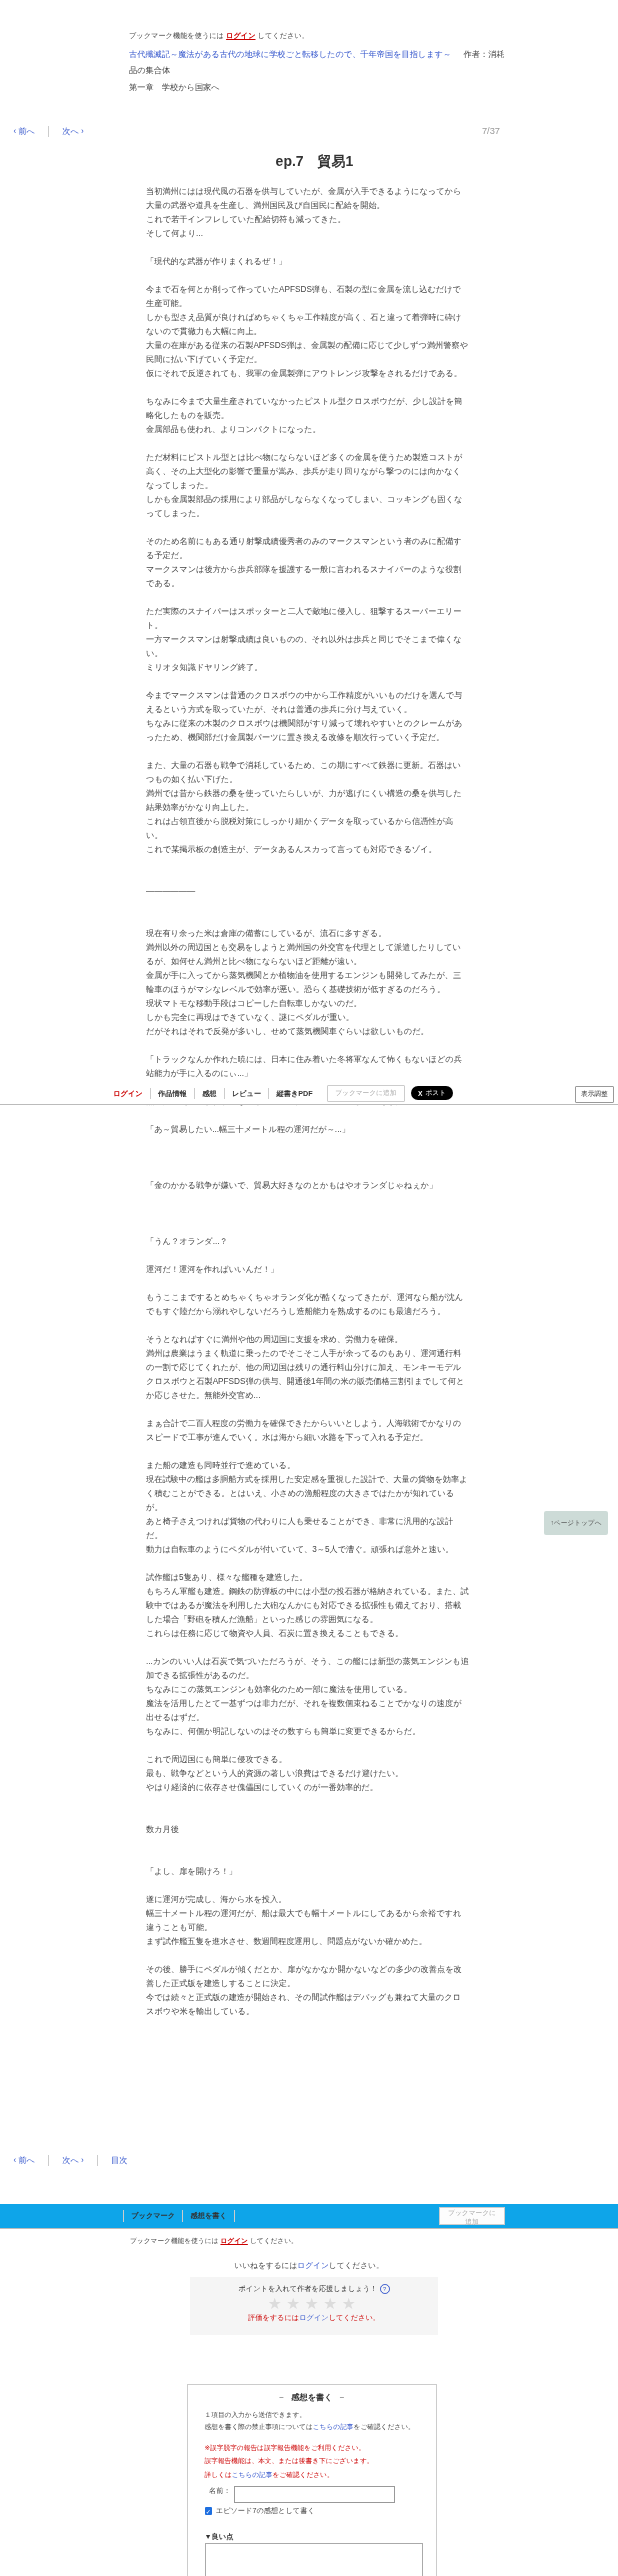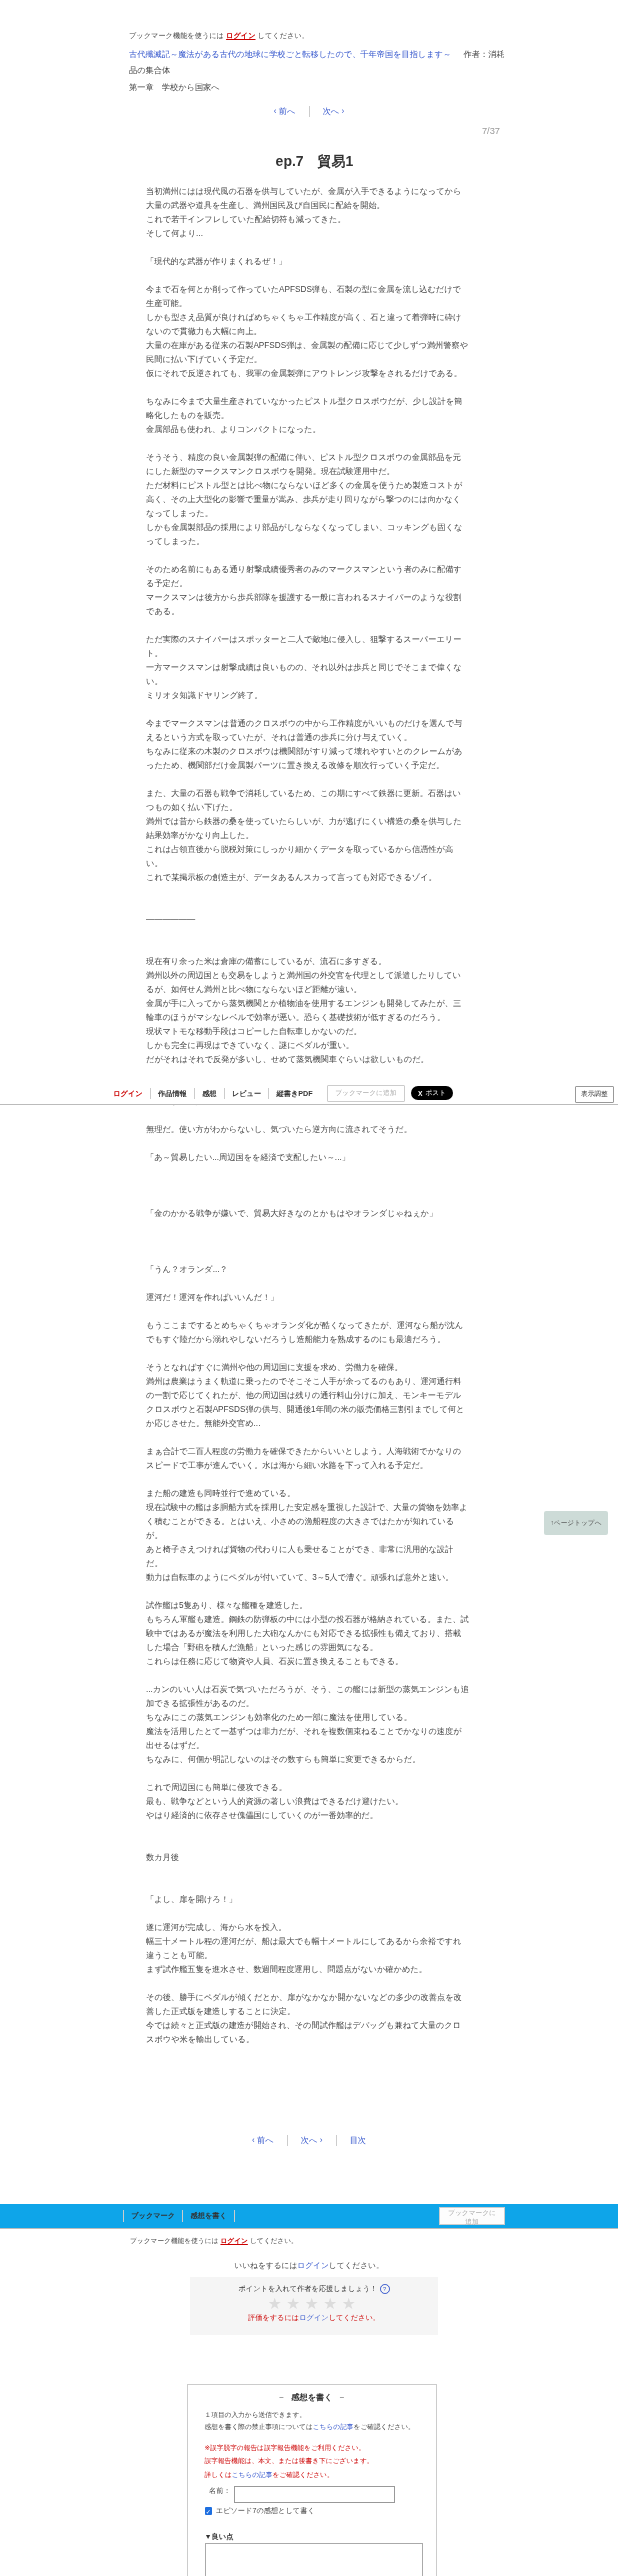--- a/index.html
+++ b/index.html
@@ -9,21 +9,21 @@
   .blue{color:#3355cc;}
 
   
   .top-notice{position:absolute;top:31px;left:129px;font-size:7.2px;color:#444;}
   .top-notice .login-link{color:#cc0000;font-weight:bold;text-decoration:underline;margin:0 2.1px;}
   .title-block{position:absolute;top:47px;left:129px;width:379px;font-size:8.2px;line-height:15.5px;}
   .title-block .work-title{color:#3355cc;}
   .title-block .author{color:#444;margin-left:12.4px;}
   .chapter{position:absolute;top:82px;left:129px;font-size:8.2px;color:#444;}
 
-  .pager{display:flex;justify-content:center;align-items:center;font-size:8.2px;}
+  .pager{display:flex;align-items:center;font-size:8.2px;margin-top:20px;}
   .pager-top{position:absolute;top:104px;left:0;width:618px;}
   .pager a{color:#3355cc;padding:2.1px 13.4px;}
   .pager .sep{width:0.5px;height:11.3px;background:#ccc;}
   .page-indicator{position:absolute;top:126px;left:129px;width:371px;text-align:right;font-size:9.3px;color:#999;}
   .episode-title{position:absolute;top:144px;left:129px;width:371px;text-align:center;font-size:14px;font-weight:bold;color:#333;}
 
   
   .novel-body{position:absolute;top:185px;left:146px;width:323px;font-size:8.2px;line-height:14px;color:#444;}
   .novel-body p{margin:0;min-height:14px;}
   .novel-body p.blank{height:14px;}
@@ -115,21 +115,20 @@
       <p>「現代的な武器が作りまくれるぜ！」</p>
       <p class="blank"></p>
       <p>今まで石を何とか削って作っていたAPFSDS弾も、石製の型に金属を流し込むだけで生産可能。</p>
       <p>しかも型さえ品質が良ければめちゃくちゃ工作精度が高く、石と違って着弾時に砕けないので貫徹力も大幅に向上。</p>
       <p>大量の在庫がある従来の石製APFSDS弾は、金属製の配備に応じて少しずつ満州警察や民間に払い下げていく予定だ。</p>
       <p>仮にそれで反逆されても、我軍の金属製弾にアウトレンジ攻撃をされるだけである。</p>
       <p class="blank"></p>
       <p>ちなみに今まで大量生産されていなかったピストル型クロスボウだが、少し設計を簡略化したものを販売。</p>
       <p>金属部品も使われ、よりコンパクトになった。</p>
       <p class="blank"></p>
-      <p>そうそう、精度の良い金属製弾の配備に伴い、ピストル型クロスボウの金属部品を元にした新型のマークスマンクロスボウを開発。現在試験運用中だ。</p>
       <p>ただ材料にピストル型とは比べ物にならないほど多くの金属を使うため製造コストが高く、その上大型化の影響で重量が嵩み、歩兵が走り回りながら撃つのには向かなくなってしまった。</p>
       <p>しかも金属製部品の採用により部品がしならなくなってしまい、コッキングも固くなってしまった。</p>
       <p class="blank"></p>
       <p>そのため名前にもある通り射撃成績優秀者のみのマークスマンという者のみに配備する予定だ。</p>
       <p>マークスマンは後方から歩兵部隊を援護する一般に言われるスナイパーのような役割である。</p>
       <p class="blank"></p>
       <p>ただ実際のスナイパーはスポッターと二人で敵地に侵入し、狙撃するスーパーエリート。</p>
       <p>一方マークスマンは射撃成績は良いものの、それ以外は歩兵と同じでそこまで偉くない。</p>
       <p>ミリオタ知識ドヤリング終了。</p>
       <p class="blank"></p>
@@ -149,21 +148,21 @@
       <p>満州以外の周辺国とも交易をしようと満州国の外交官を代理として派遣したりしているが、如何せん満州と比べ物にならないほど距離が遠い。</p>
       <p>金属が手に入ってから蒸気機関とか植物油を使用するエンジンも開発してみたが、三輪車のほうがマシなレベルで効率が悪い。恐らく基礎技術が低すぎるのだろう。</p>
       <p>現状マトモな移動手段はコピーした自転車しかないのだ。</p>
       <p>しかも完全に再現はできていなく、謎にペダルが重い。</p>
       <p>だがそれはそれで反発が多いし、せめて蒸気機関車ぐらいは欲しいものだ。</p>
       <p class="blank"></p>
       <p>「トラックなんか作れた暁には、日本に住み着いた冬将軍なんて怖くもないほどの兵站能力が手に入るのにぃ...」</p>
       <p class="blank"></p>
       <p>無理だ。使い方がわからないし、気づいたら逆方向に流されてそうだ。</p>
       <p class="blank"></p>
-      <p>「あ～貿易したい...周辺国をを経済で支配したい～...」</p>
+      <p>「あ～貿易したい...幅三十メートル程の運河だが～...」</p>
       <p class="blank"></p>
       <p class="blank"></p>
       <p class="blank"></p>
       <p>「金のかかる戦争が嫌いで、貿易大好きなのとかもはやオランダじゃねぇか」</p>
       <p class="blank"></p>
       <p class="blank"></p>
       <p class="blank"></p>
       <p>「うん？オランダ...？</p>
       <p class="blank"></p>
       <p>運河だ！運河を作ればいいんだ！」</p>

